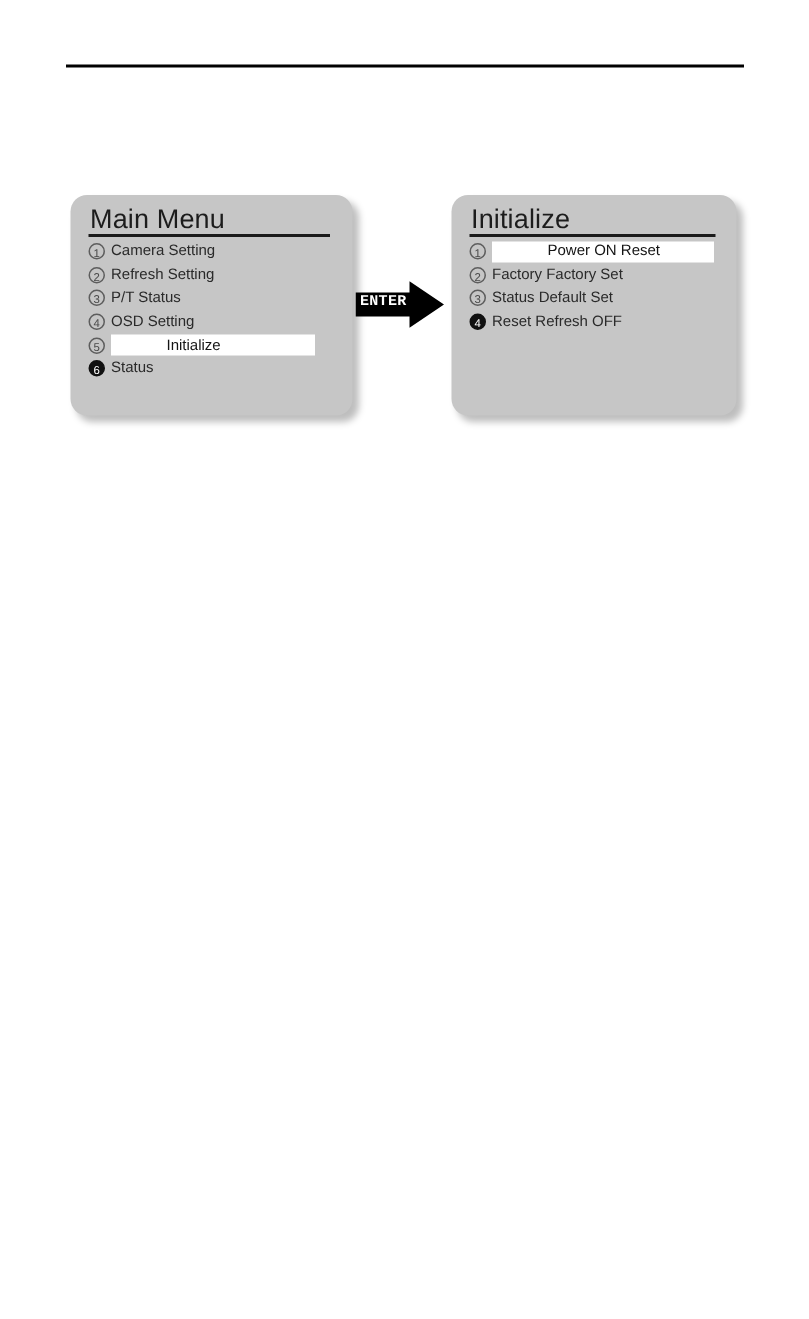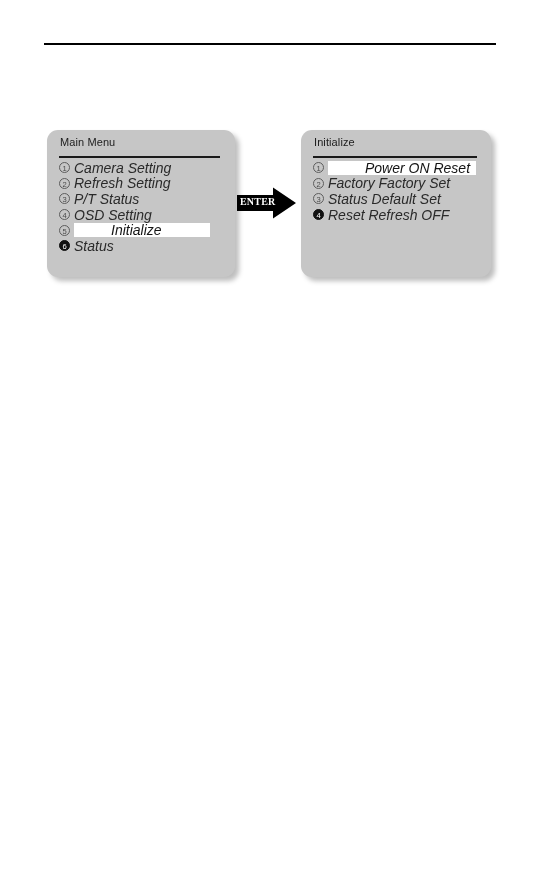--- a/index.html
+++ b/index.html
@@ -44,21 +44,21 @@
     left: 301px;
     top: 130px;
     width: 190px;
     height: 147px;
   }
 
   .osd-title {
     position: absolute;
     left: 13px;
     top: 6px;
-    font-size: 11px;
+    font-size: 18px;
     color: #1c1c1c;
     letter-spacing: 0.1px;
     white-space: nowrap;
   }
   .osd-title-rule {
     position: absolute;
     left: 12px;
     top: 26px;
     height: 1.5px;
     background: #1a1a1a;
@@ -99,26 +99,25 @@
     position: relative;
     top: 0px;
   }
   .bullet.filled {
     background: #111111;
     border-color: #111111;
     color: #ffffff;
   }
 
   .osd-label {
-    font-size: 14px;
+    font-size: 10px;
     color: #2a2a2a;
     position: relative;
     z-index: 2;
     padding-right: 2px;
-    font-style: italic;
   }
 
   
   .osd-item .highlight {
     position: absolute;
     left: 15px;
     top: 0.5px;
     height: 14.5px;
     background: #ffffff;
     z-index: 1;
@@ -138,21 +137,21 @@
   }
   #enter-arrow .enter-text {
     position: absolute;
     left: 3px;
     top: 9px;
     font-size: 10px;
     font-weight: bold;
     color: #ffffff;
     letter-spacing: 0.2px;
     z-index: 3;
-    font-family: Liberation Serif, serif;
+    font-family: Liberation Mono, monospace;
   }
 </style>
 </head>
 <body>
 
 <div class="page-rule"></div>
 
 <div class="osd-panel" id="panel-main">
   <div class="osd-title">Main Menu</div>
   <div class="osd-title-rule"></div>

